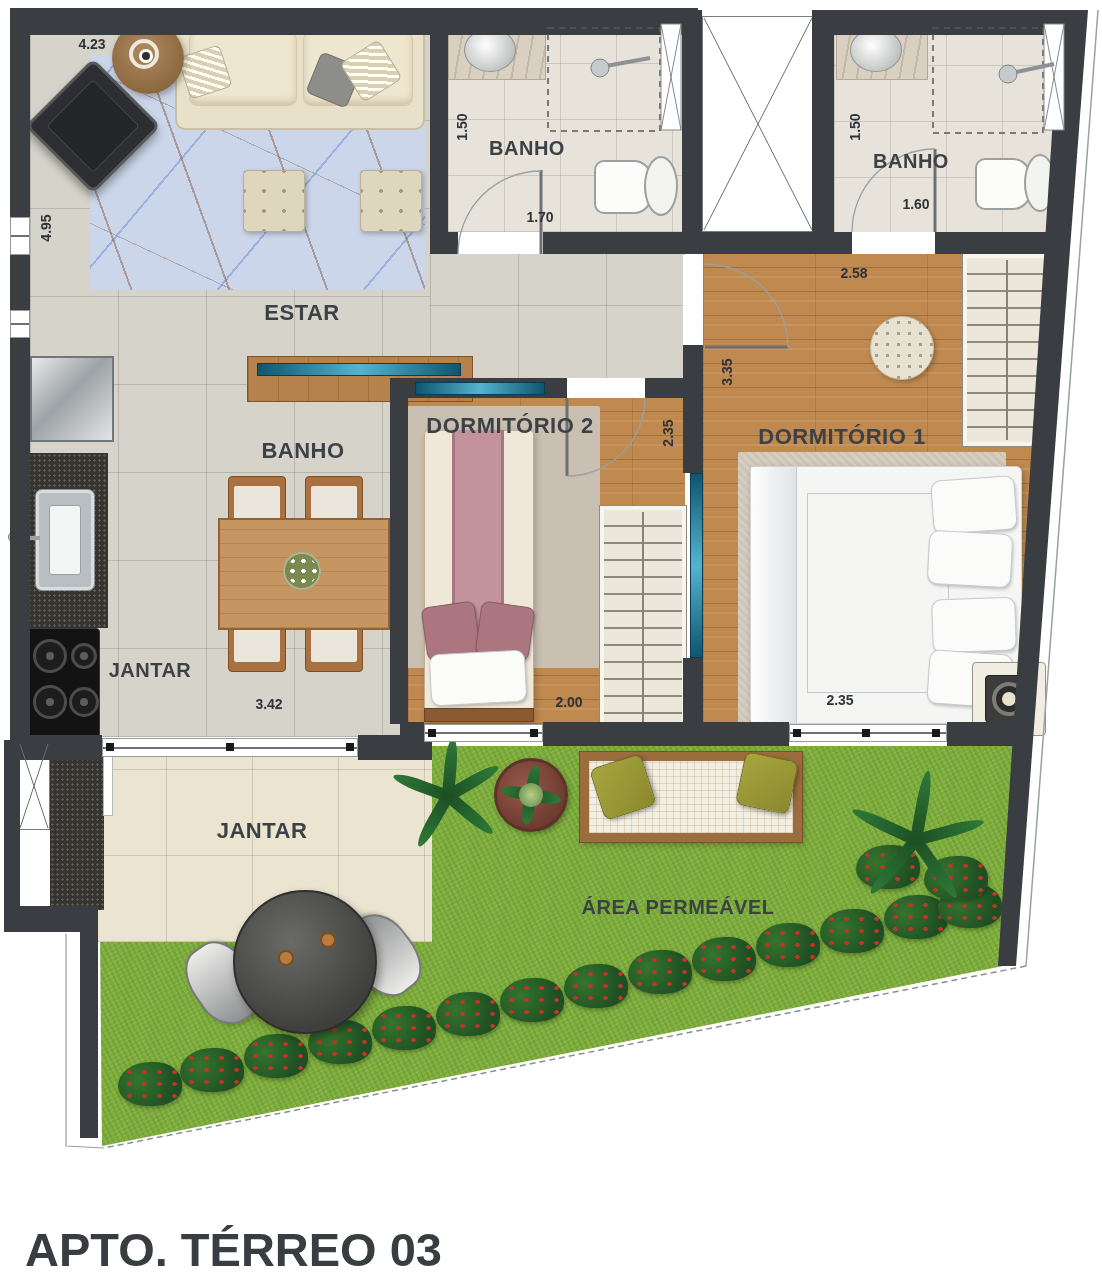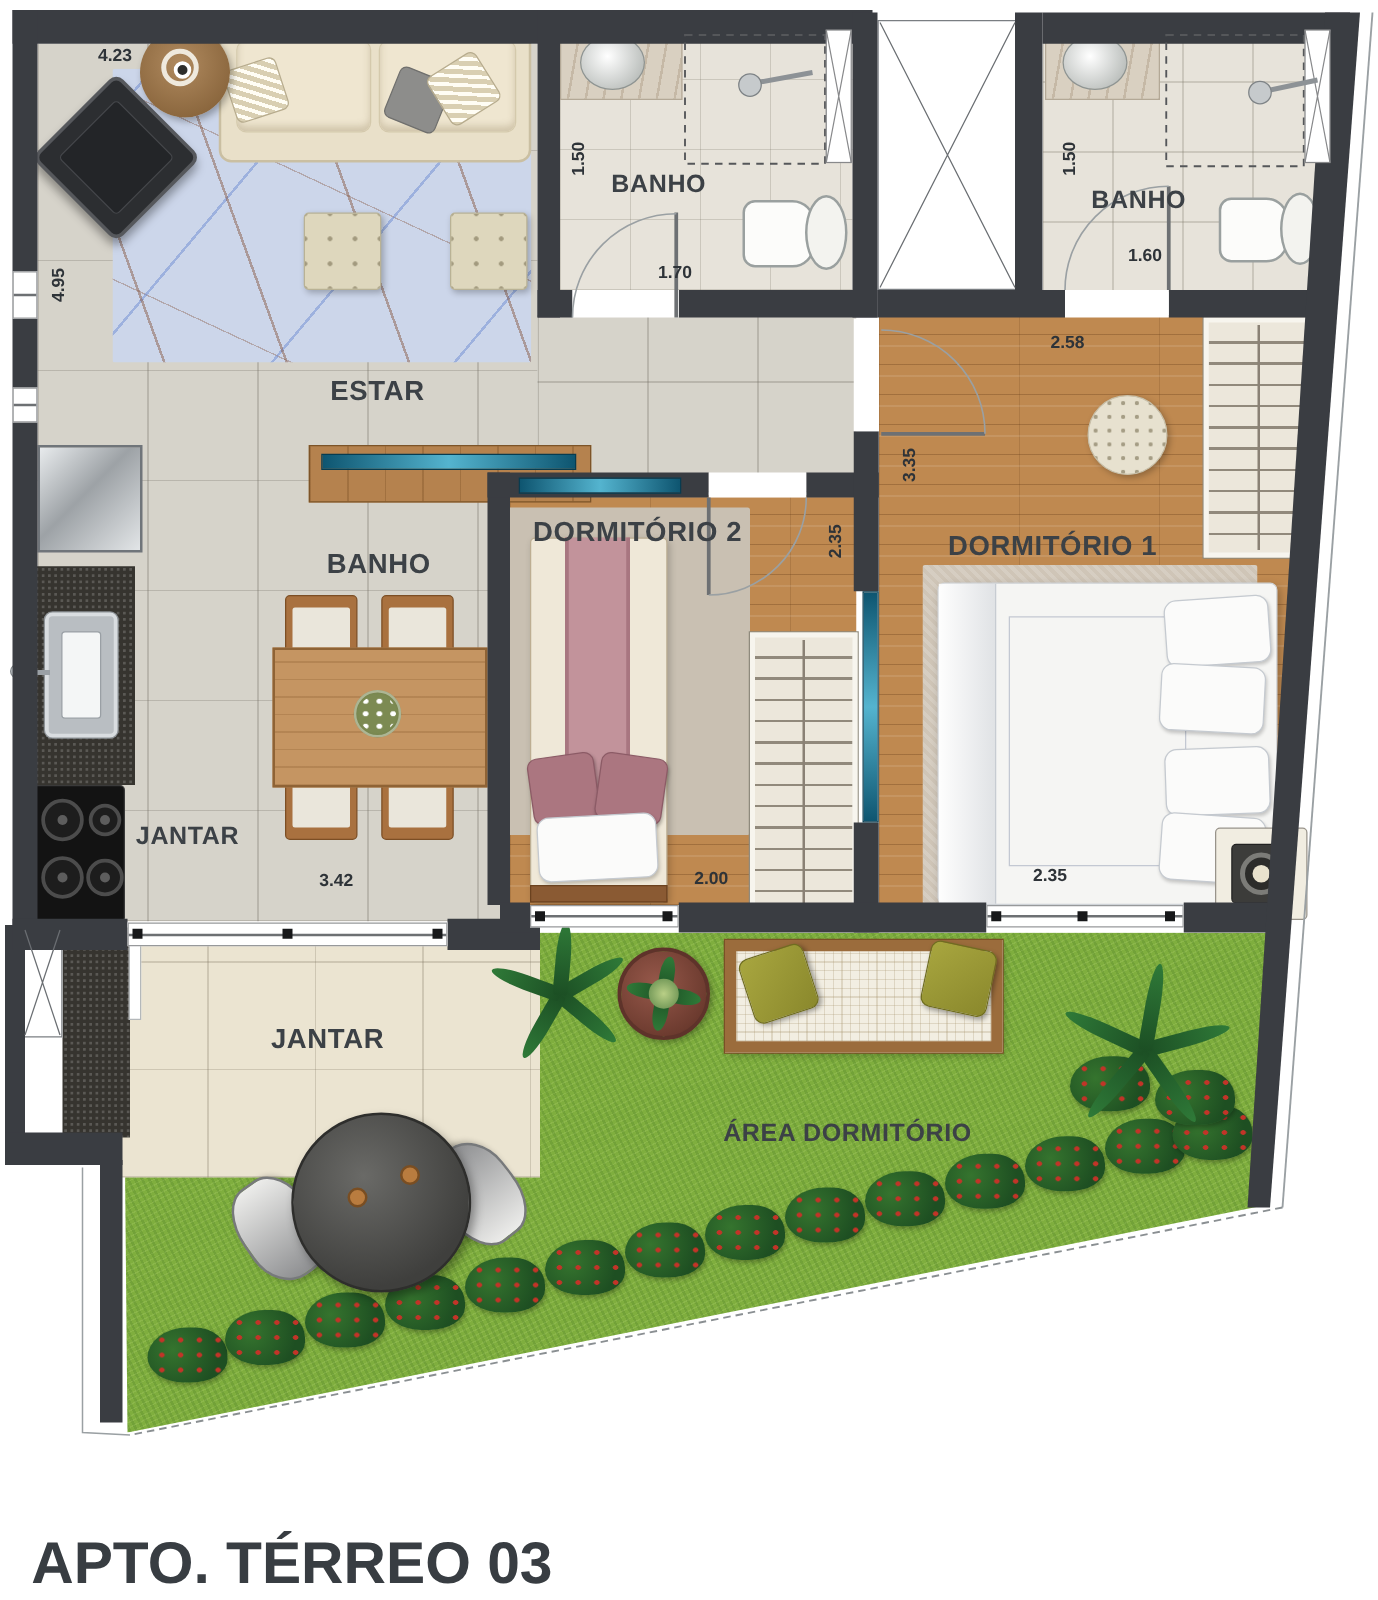--- a/index.html
+++ b/index.html
@@ -353,16 +353,16 @@
   <div class="room-label" style="left:842px;top:437px;">DORMITÓRIO 1</div>
   <div class="dim" style="left:854px;top:273px;">2.58</div>
   <div class="dim v" style="left:727px;top:372px;">3.35</div>
   <div class="dim" style="left:840px;top:700px;">2.35</div>
 
   <div class="room-label" style="left:510px;top:426px;">DORMITÓRIO 2</div>
   <div class="dim v" style="left:668px;top:433px;">2.35</div>
   <div class="dim" style="left:569px;top:702px;">2.00</div>
 
   <div class="room-label" style="left:262px;top:831px;">JANTAR</div>
-  <div class="room-label small" style="left:678px;top:907px;">ÁREA DORMITÓRIO</div>
+  <div class="room-label small" style="left:678px;top:907px;">ÁREA PERMEÁVEL</div>
 
   <div class="title" style="left:25px;top:1222px;">APTO. TÉRREO 03</div>
 </div>
 
 </body></html>

